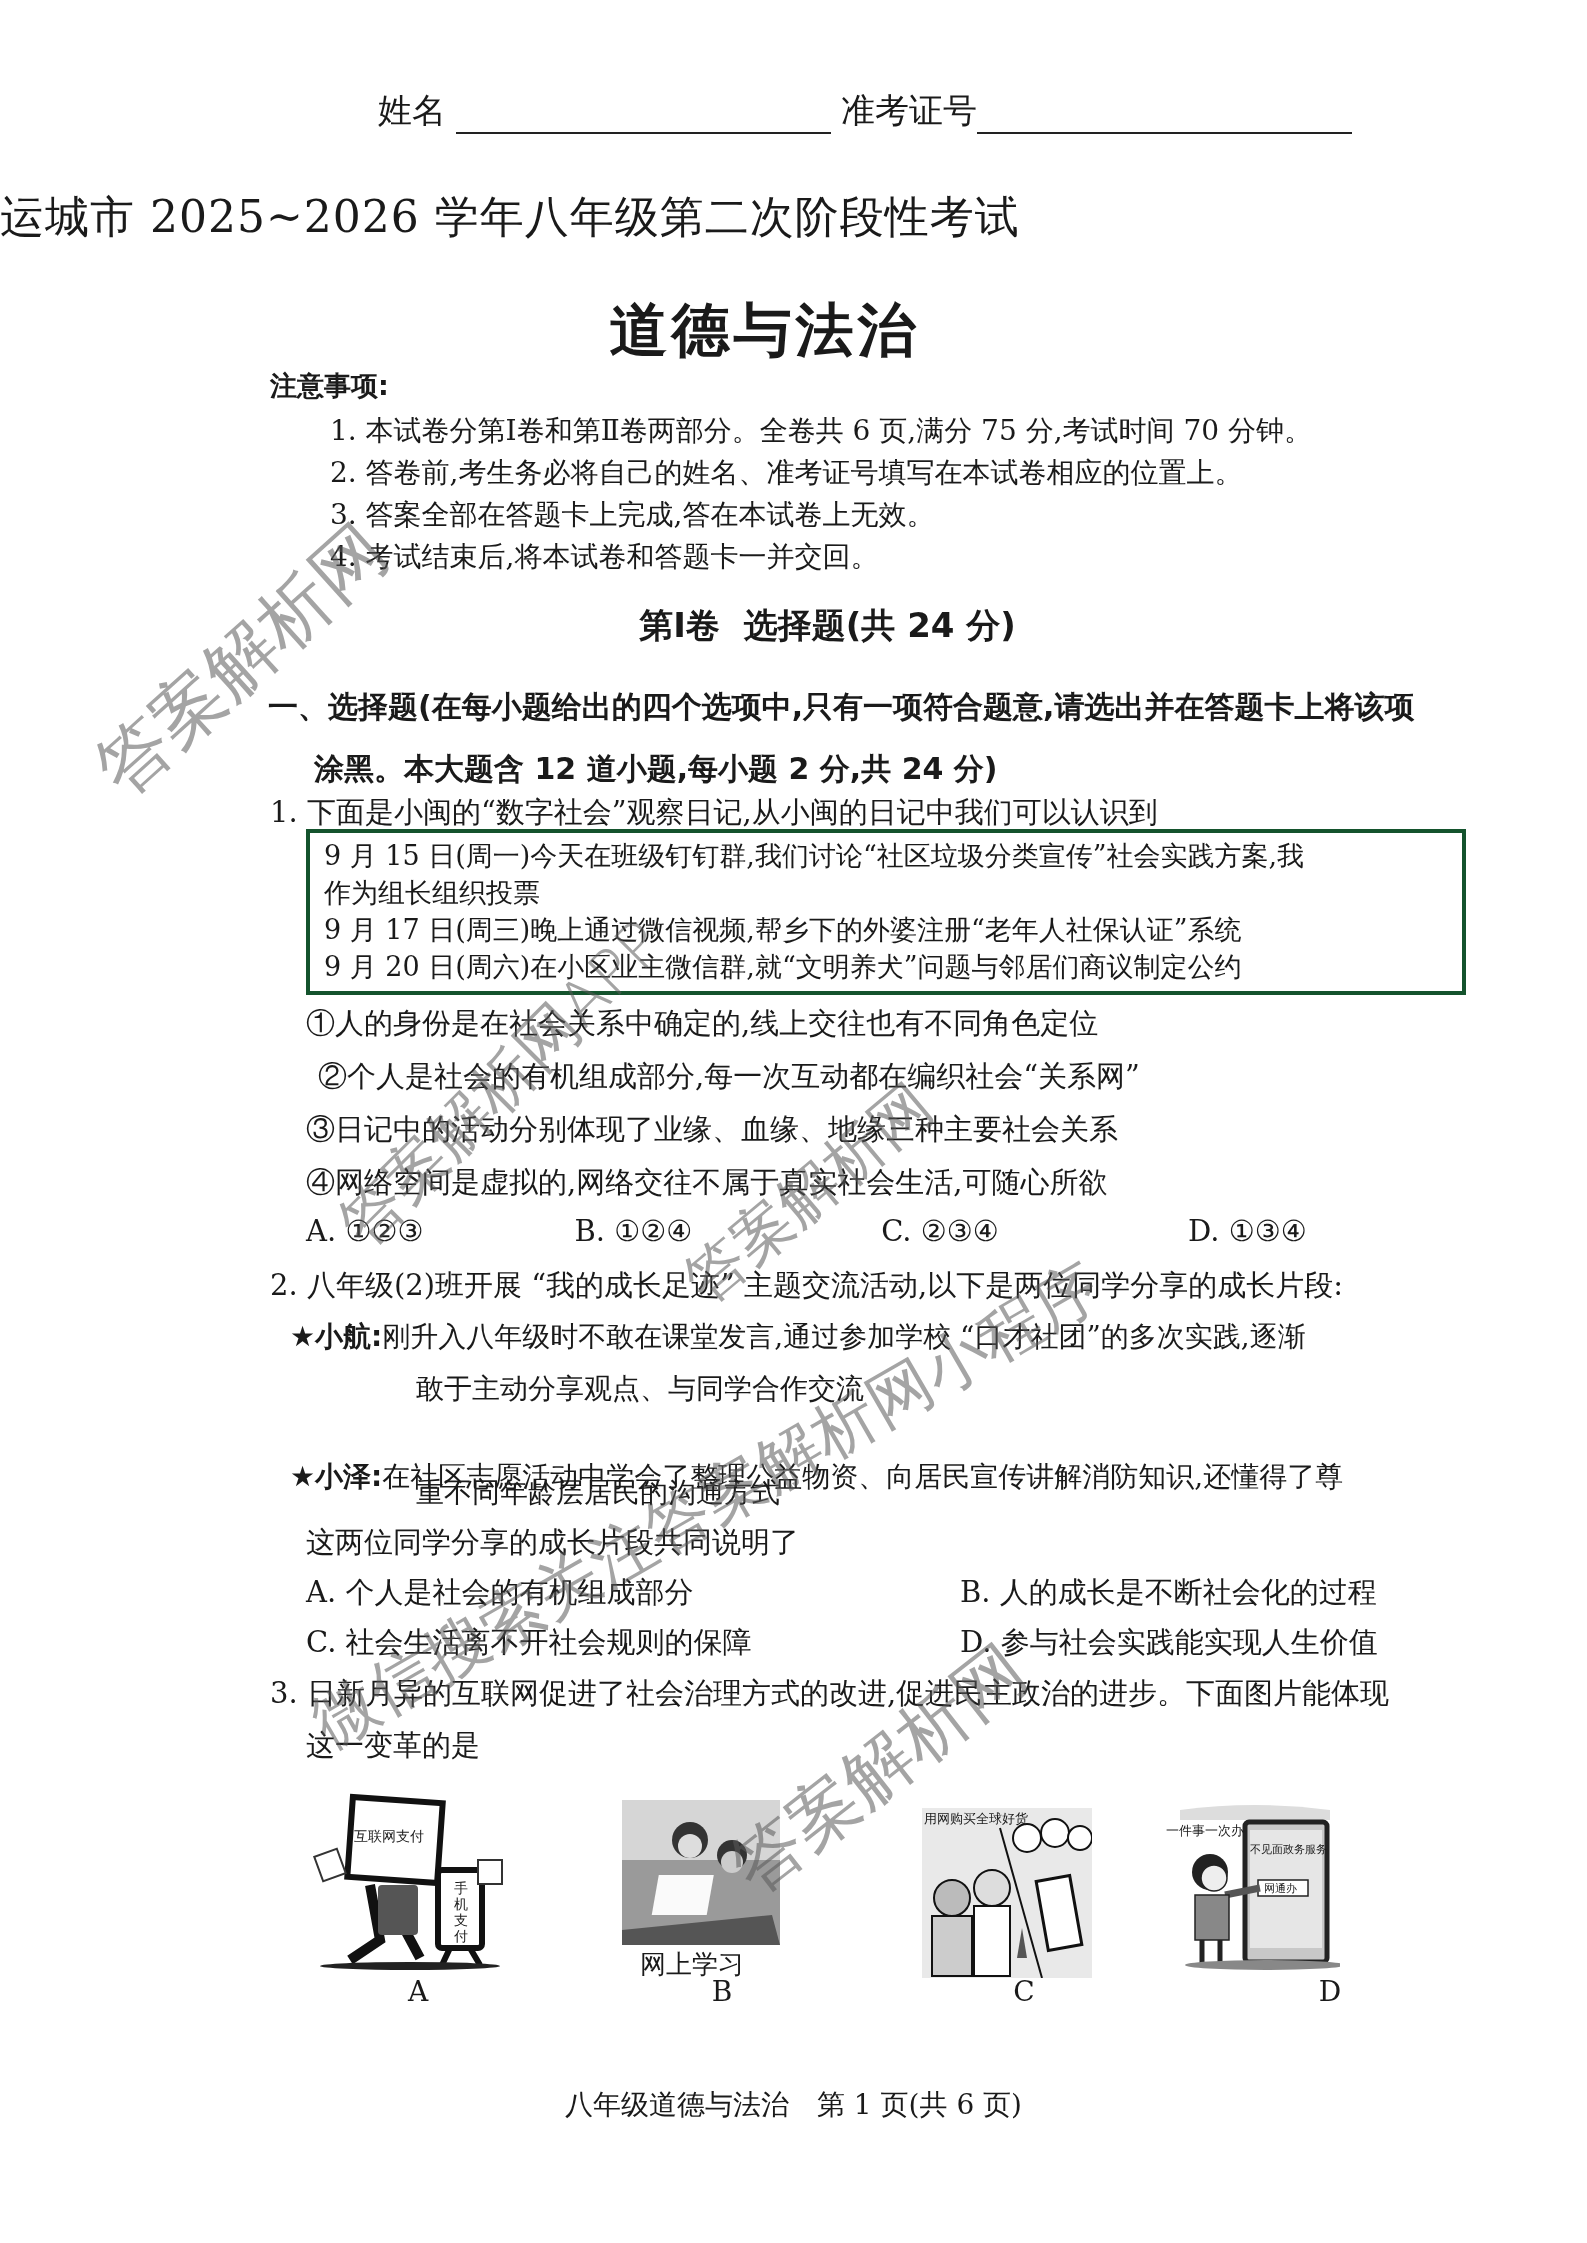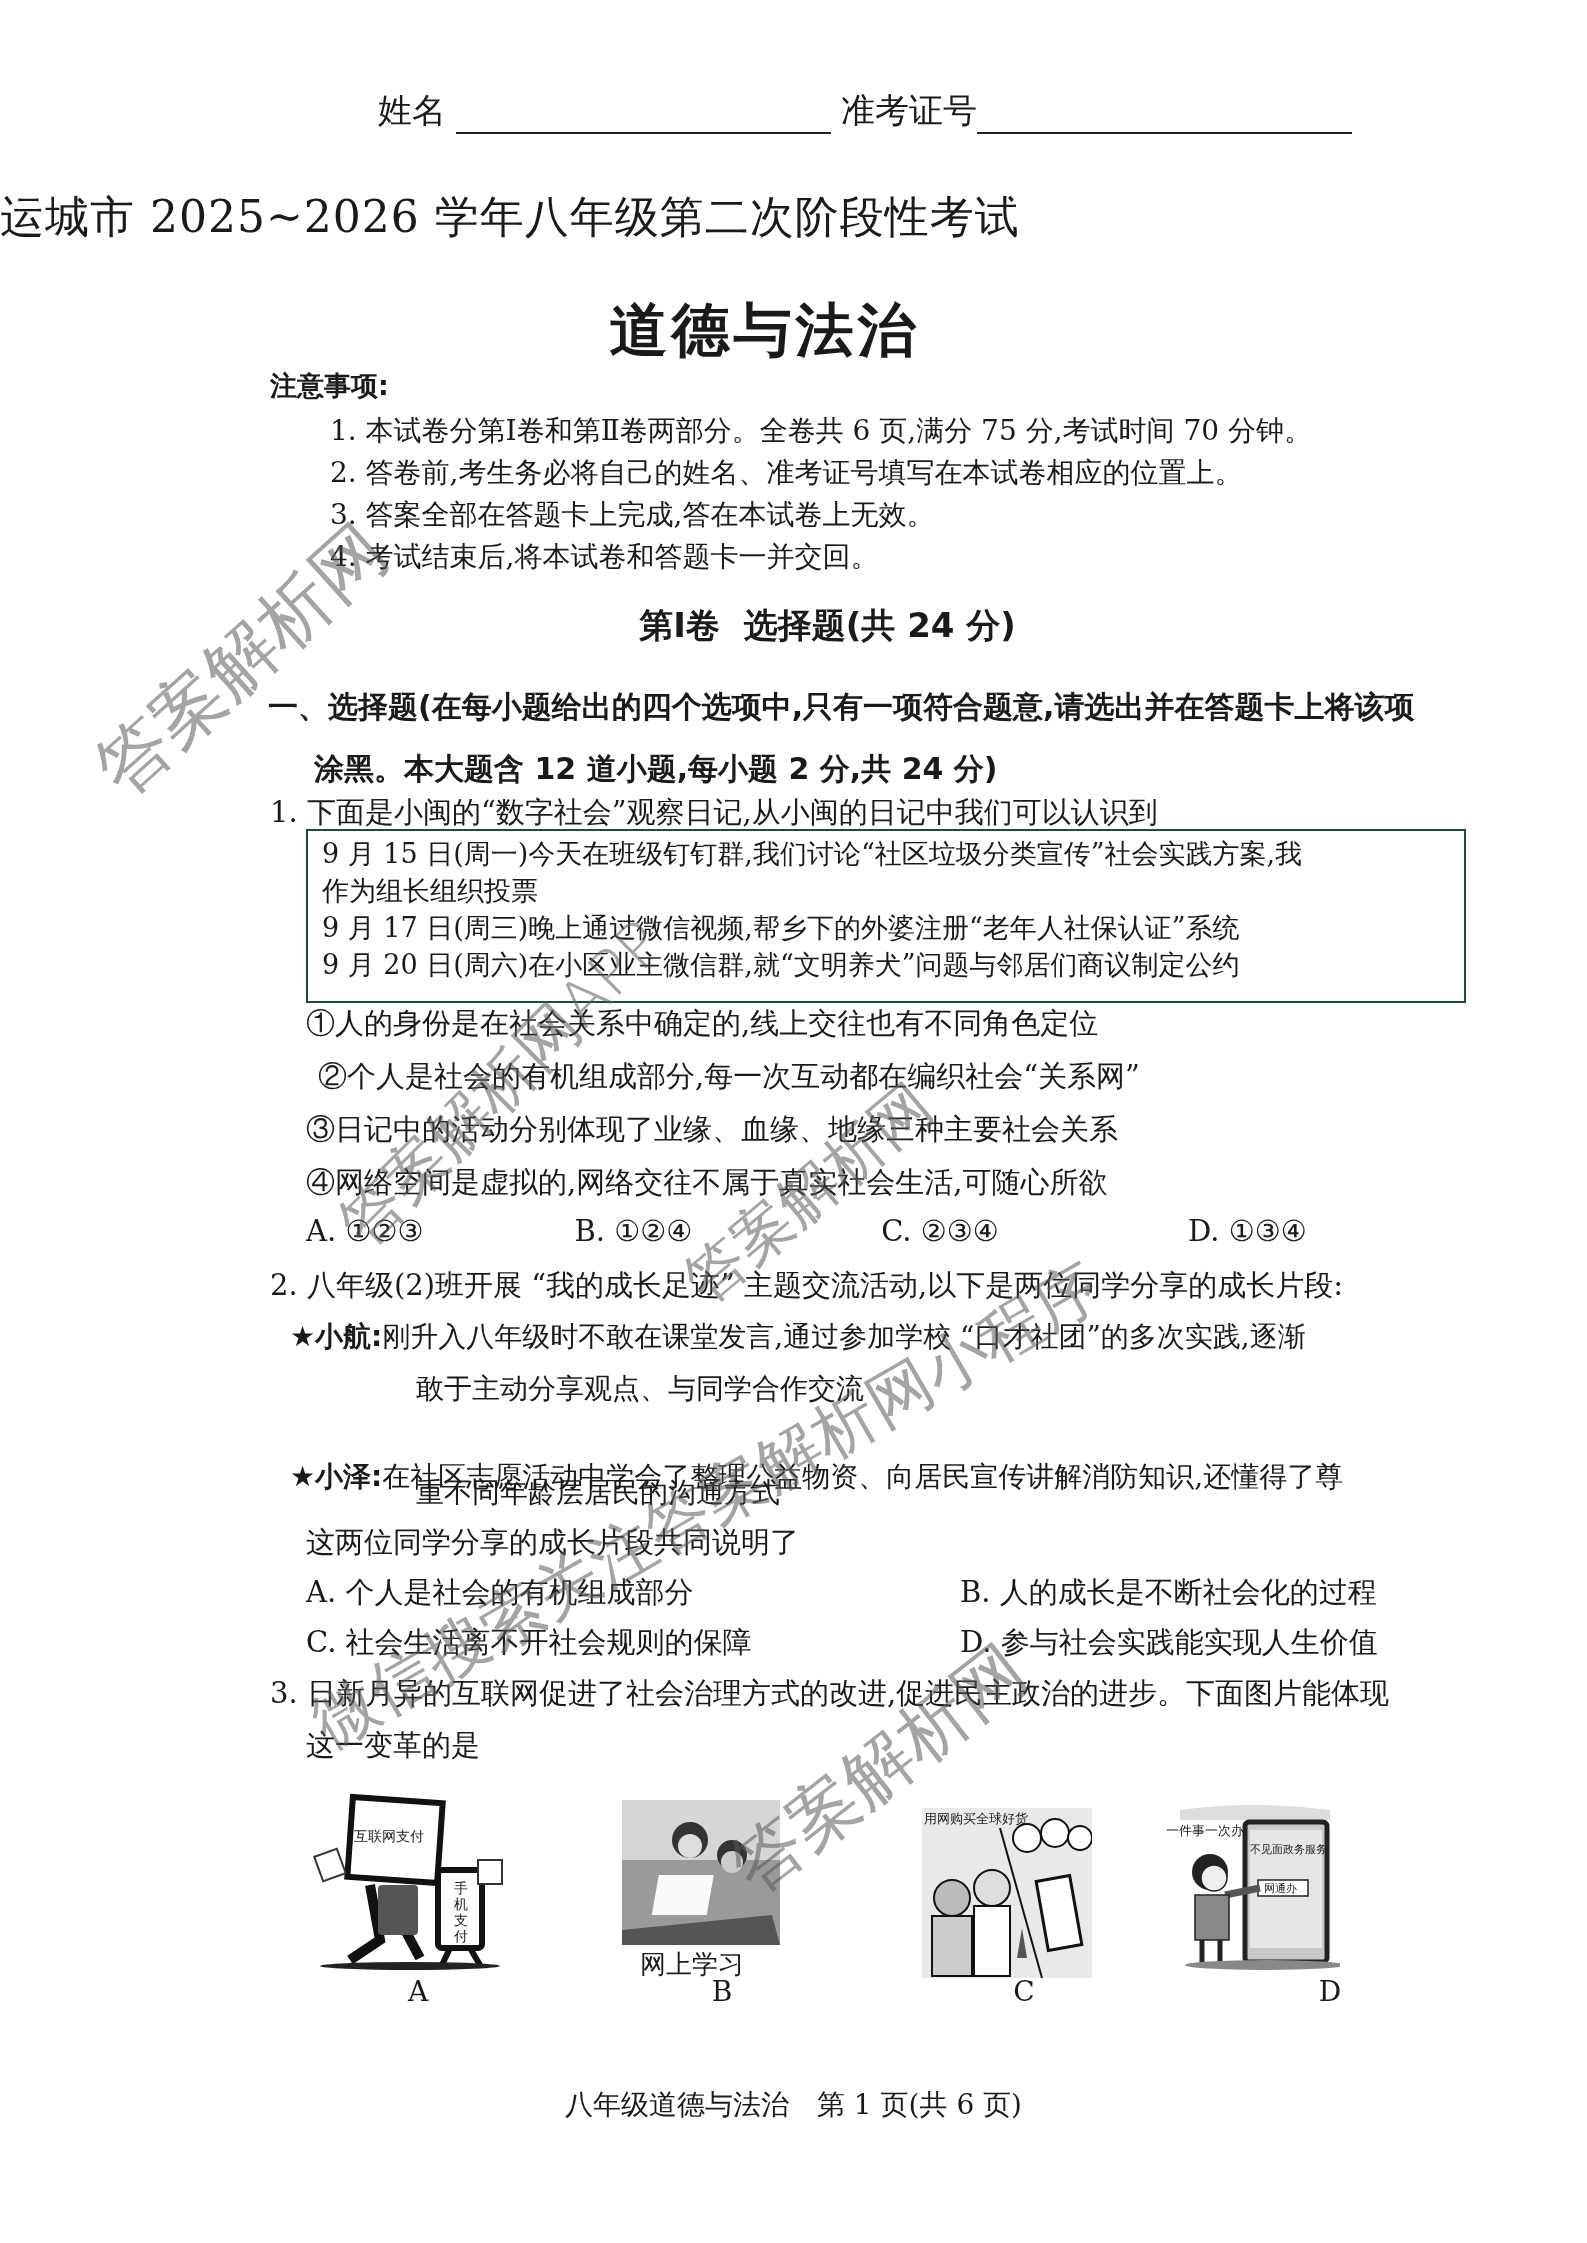--- a/index.html
+++ b/index.html
@@ -21,21 +21,21 @@
   .notice-list { top: 410px; left: 330px; font-size: 28px; line-height: 42px; }
   .notice-list div { white-space: nowrap; }
 
   .section-title { top: 603px; left: 0; width: 1587px; text-align: center; font-size: 34px; font-weight: bold; font-family: "DejaVu Sans", sans-serif; margin-left: 34px; }
   .section-title .gap { display: inline-block; width: 24px; }
   .instr { top: 676px; left: 268px; font-size: 30px; font-weight: bold; font-family: "DejaVu Sans", sans-serif; line-height: 62px; }
   .instr .l2 { padding-left: 46px; }
 
   .q { font-size: 29px; white-space: nowrap; }
   .q1-stem { top: 793px; left: 270px; }
-  .diary { top: 829px; left: 306px; width: 1160px; border: 2px solid #14532d; padding: 4px 12px 18px 14px; font-size: 27px; line-height: 37px; box-sizing: border-box; }
+  .diary { top: 829px; left: 306px; width: 1160px; border: 4px solid #14532d; padding: 4px 12px 6px 14px; font-size: 27px; line-height: 37px; box-sizing: border-box; }
   .diary div { white-space: nowrap; }
   .stmt { left: 306px; font-size: 29px; white-space: nowrap; }
   .opt-row { top: 1214px; left: 306px; width: 1160px; display: flex; font-size: 29px; }
   .opt-row span { width: 290px; display: inline-block; }
 
   .q2-stem { top: 1266px; left: 270px; }
   .share { left: 290px; font-size: 28px; white-space: nowrap; }
   .share b { font-family: "DejaVu Sans", sans-serif; }
   .share-cont { left: 416px; font-size: 28px; white-space: nowrap; }
   .q2-ask { top: 1523px; left: 306px; font-size: 29px; }

